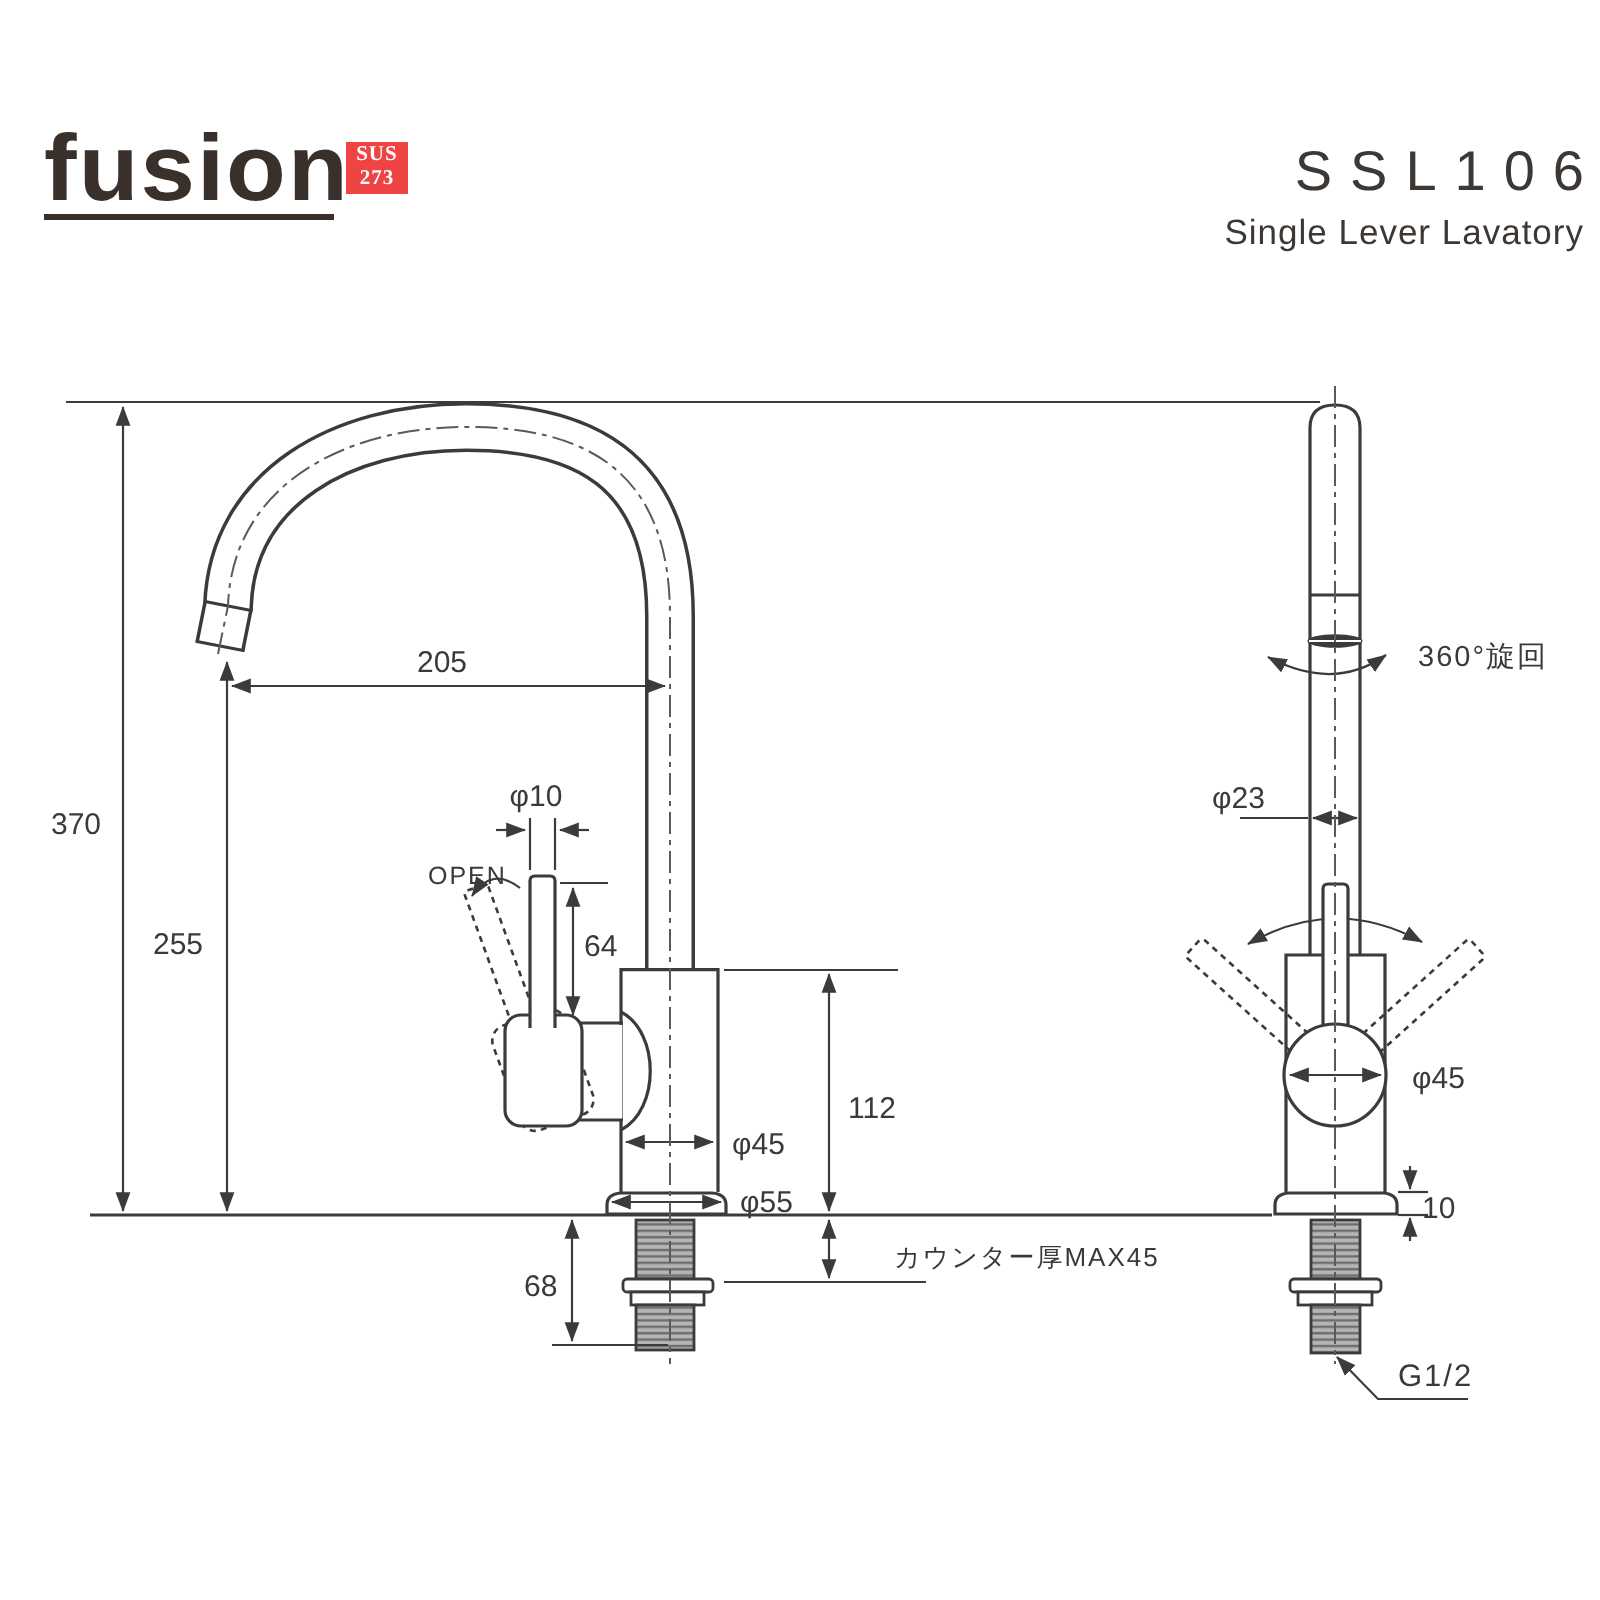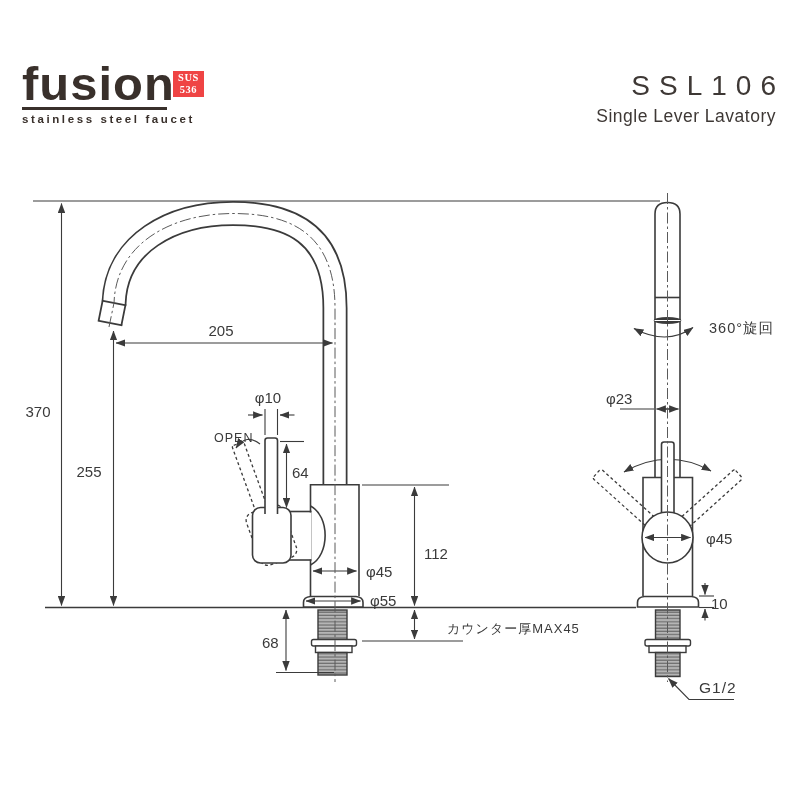--- a/index.html
+++ b/index.html
@@ -18,21 +18,21 @@
     margin-left:4px;background:#ef4444;color:#fff;width:31px;height:26px;
     display:flex;flex-direction:column;justify-content:center;align-items:center;
     font-size:10.5px;font-weight:700;line-height:1.1;letter-spacing:.5px;font-family:Liberation Serif, serif;
   }
   .logo-rule{height:3px;background:#39302b;width:145px;margin-top:2px;}
   .tagline{
     margin-top:3px;font-size:11.5px;font-weight:700;color:#39302b;
     letter-spacing:2.6px;white-space:nowrap;
   }
   
-  .title-block{position:absolute;right:24px;top:70px;text-align:right;color:#3e3835;}
+  .title-block{position:absolute;right:8px;top:70px;text-align:right;color:#3e3835;}
   .model{font-size:28px;letter-spacing:9px;margin-right:-9px;font-weight:400;}
   .subtitle{font-size:17.5px;margin-top:4px;letter-spacing:.5px;text-align:center;}
   
   svg{position:absolute;left:0;top:0;}
   .ln{stroke:#3b3b3b;stroke-width:1.6;fill:none;}
   .thin{stroke:#3b3b3b;stroke-width:1.1;fill:none;}
   .dim{stroke:#3b3b3b;stroke-width:1.1;fill:none;}
   .wfill{fill:#ffffff;}
   .dashed{stroke:#3b3b3b;stroke-width:1.3;fill:none;stroke-dasharray:3 2.6;}
   .cline{stroke:#5a5a5a;stroke-width:1;fill:none;stroke-dasharray:11 3 2.5 3;}
@@ -40,25 +40,24 @@
   .jp{font-size:13px;letter-spacing:1px;}
 </style>
 </head>
 <body>
 
 <div class="logo-block">
   <div class="logo-row">
     <div class="brand">fusion</div>
     <div class="badge">
       <span>SUS</span>
-      <span>536</span>
+      <span>273</span>
     </div>
   </div>
   <div class="logo-rule"></div>
-  <div class="tagline">stainless steel faucet</div>
 </div>
 
 <div class="title-block">
   <div class="model">SSL106</div>
   <div class="subtitle">Single Lever Lavatory</div>
 </div>
 
 <svg width="800" height="800" viewBox="0 0 800 800">
   <defs>
     <marker id="ae" viewBox="0 0 8 6" refX="7.6" refY="3" markerWidth="9" markerHeight="7" orient="auto">

